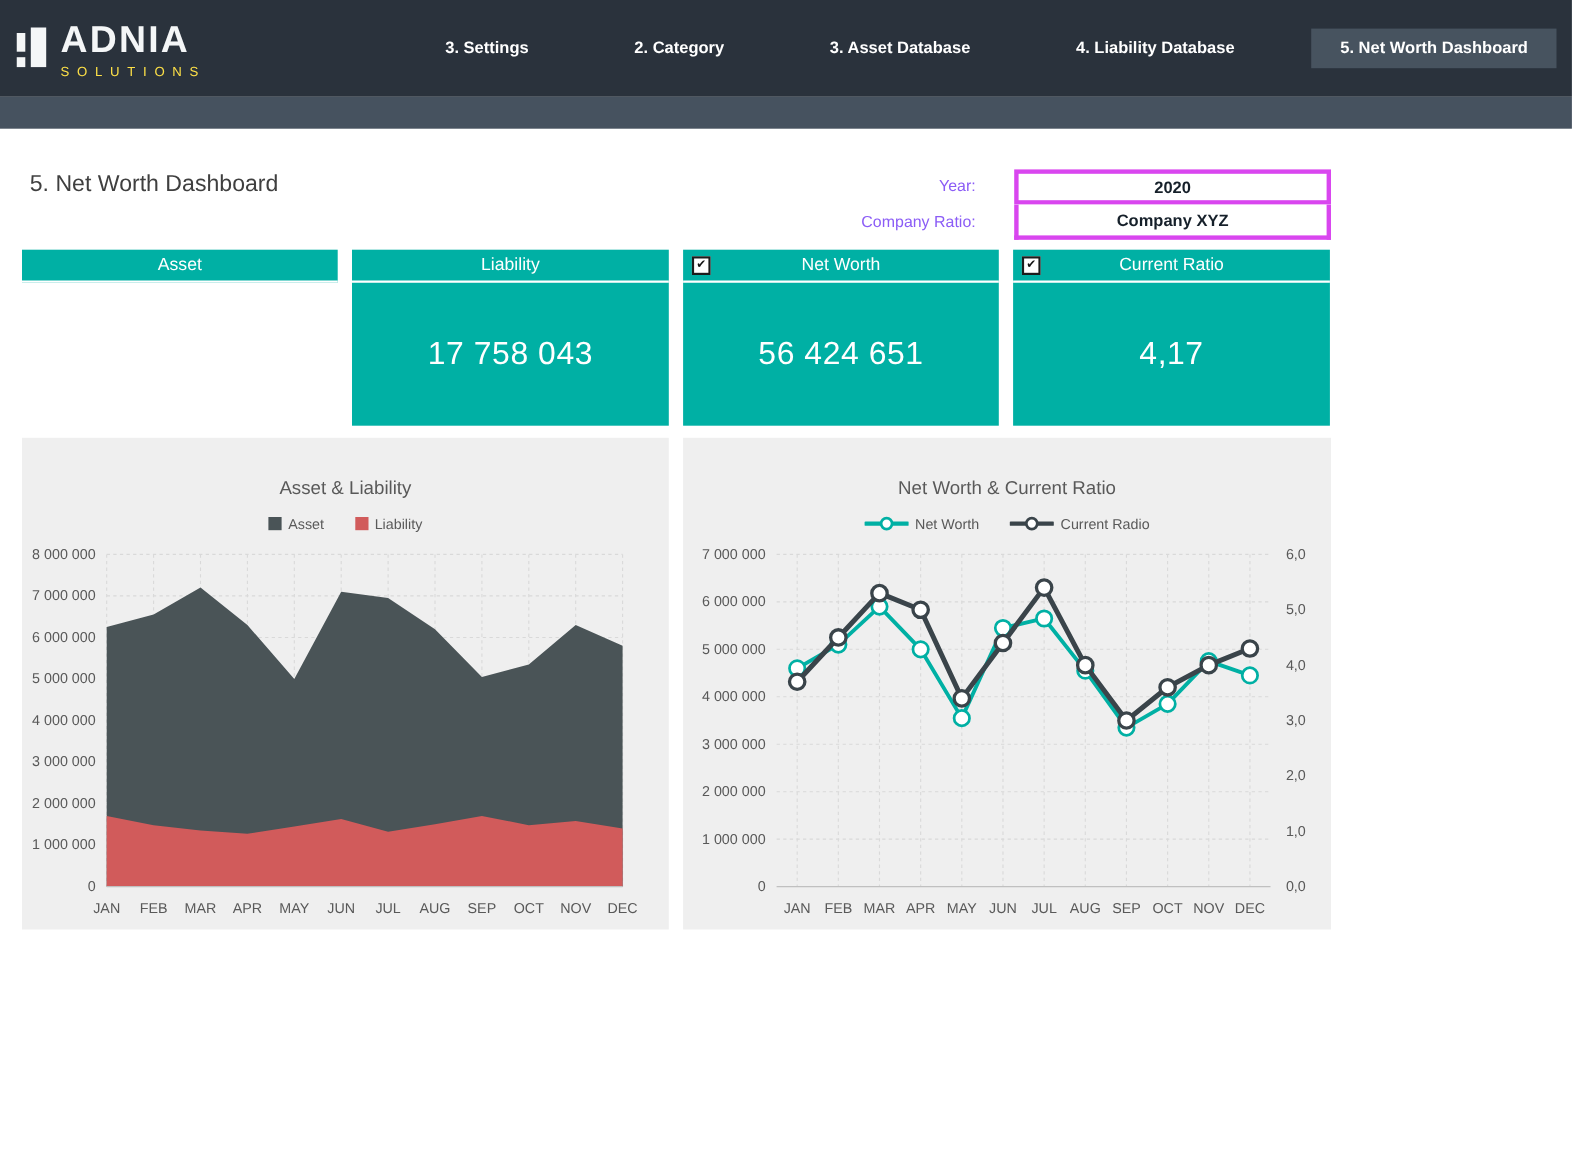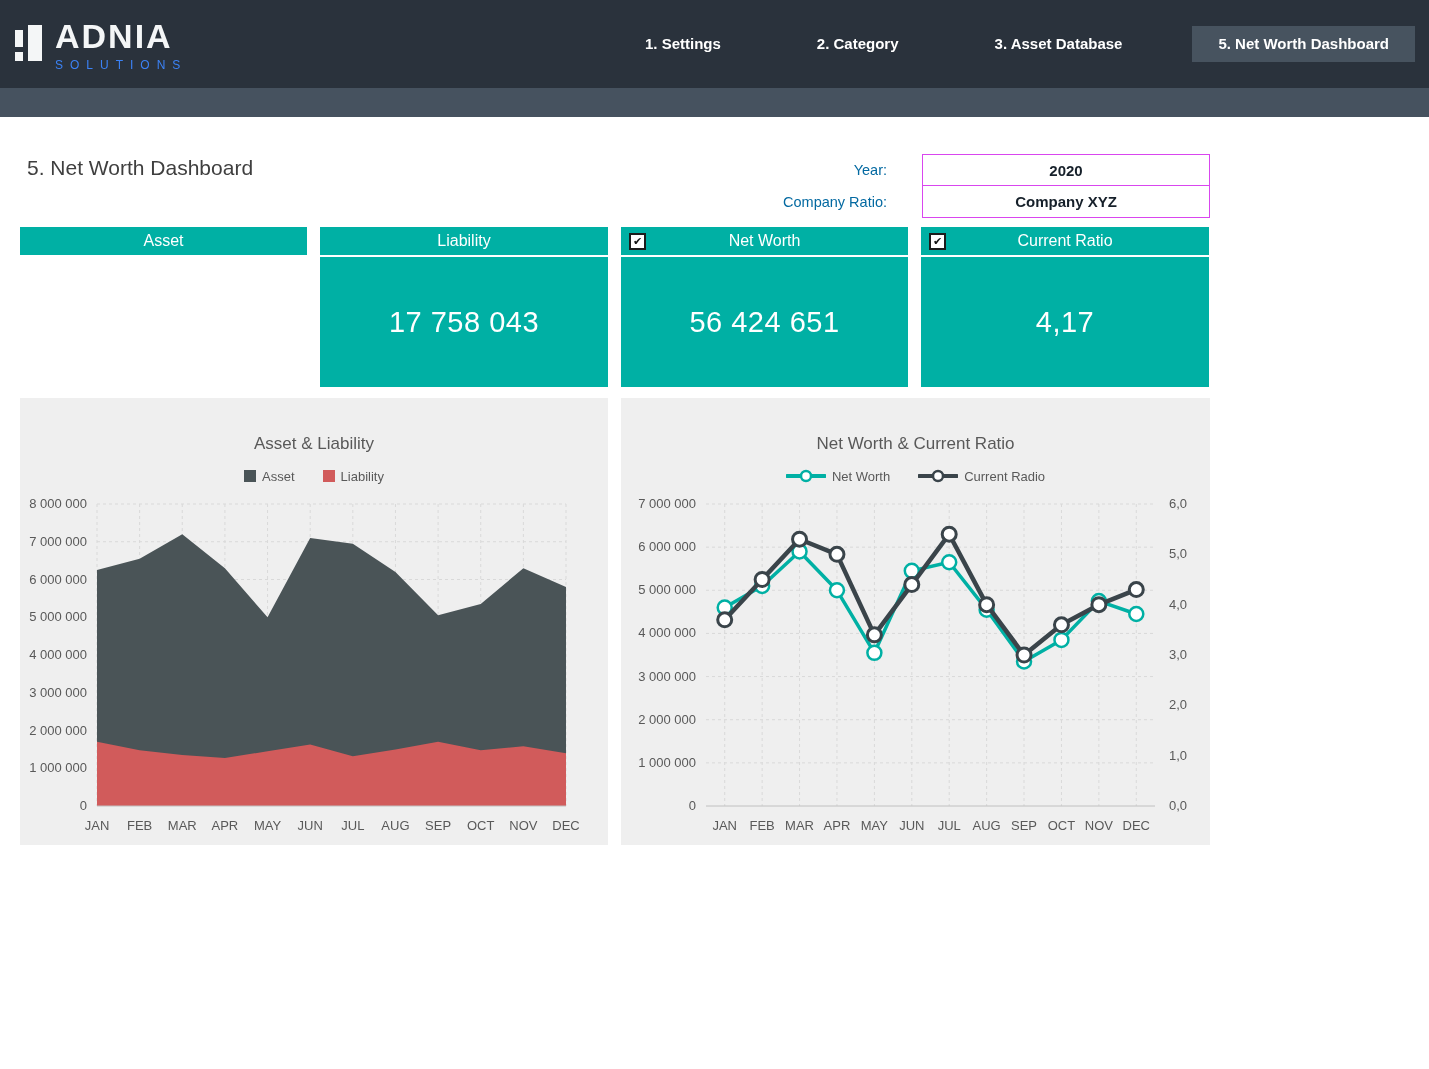--- a/index.html
+++ b/index.html
@@ -8,34 +8,34 @@
   .stage { position:relative; width:1429px; height:1069px; overflow:hidden; background:#fff; }
 
   
   .navbar { position:absolute; left:0; top:0; width:1429px; height:88px;
     background:#2a323c; display:flex; align-items:center; }
   .substrip { position:absolute; left:0; top:88px; width:1429px; height:29px; background:#46525f; }
   .logo { display:flex; align-items:flex-start; gap:10px; margin-left:15px; }
   .logo-icon { margin-top:7px; }
   .logo-text { display:flex; flex-direction:column; }
   .logo-brand { color:#f4f6f7; font-size:34px; font-weight:800; letter-spacing:2px; line-height:40px; }
-  .logo-sub { color:#3b82f6; font-size:12px; letter-spacing:7px; font-weight:400; margin-top:2px; }
+  .logo-sub { color:#fde047; font-size:12px; letter-spacing:7px; font-weight:400; margin-top:2px; }
   .nav-items { margin-left:auto; margin-right:14px; display:flex; gap:44px; align-items:center; }
   .nav-item { color:#ffffff; font-size:15px; font-weight:600; height:36px; line-height:36px;
     padding:0 26px; white-space:nowrap; cursor:pointer; }
   .nav-item.active { background:#47535f; }
 
   
   .page-title { position:absolute; left:27px; top:156px; font-size:21px; color:#3f3f3f; font-weight:400; }
   .meta-label { position:absolute; right:542px; width:260px; text-align:right;
-    font-size:14.5px; color:#0369a1; }
+    font-size:14.5px; color:#8b5cf6; }
   .meta-label.year { top:162px; }
   .meta-label.company { top:194px; }
   .meta-input { position:absolute; right:219px; width:288px; height:32px;
-    border:1px solid #d946ef; background:#fff; text-align:center;
+    border:4px solid #d946ef; background:#fff; text-align:center;
     font-family:"Liberation Sans", sans-serif; font-size:15px; font-weight:700; color:#16202a; }
   .meta-input.year { top:154px; }
   .meta-input.company { top:186px; border-top:none; }
 
   
   .kpi-row { position:absolute; left:20px; top:227px; display:grid;
     grid-template-columns:287px 288px 287px 288px; gap:13px; }
   .kpi-card { height:160px; display:flex; flex-direction:column; }
   .kpi-head { position:relative; height:30px; background:#00b0a4; color:#fff;
     font-size:16px; display:flex; align-items:center; justify-content:center;
@@ -71,23 +71,24 @@
           <rect x="0" y="29" width="8" height="9" fill="#f4f6f7"></rect>
           <rect x="13" y="2" width="14" height="36" fill="#f4f6f7"></rect>
         </svg>
       </span>
       <span class="logo-text">
         <span class="logo-brand">ADNIA</span>
         <span class="logo-sub">SOLUTIONS</span>
       </span>
     </div>
     <div class="nav-items">
-      <div class="nav-item">1. Settings</div>
+      <div class="nav-item">3. Settings</div>
       <div class="nav-item">2. Category</div>
       <div class="nav-item">3. Asset Database</div>
+      <div class="nav-item">4. Liability Database</div>
       <div class="nav-item active">5. Net Worth Dashboard</div>
     </div>
   </div>
   <div class="substrip"></div>
 
   <div class="page-title">5. Net Worth Dashboard</div>
   <div class="meta-label year">Year:</div>
   <input class="meta-input year" value="2020" style="">
   <div class="meta-label company">Company Ratio:</div>
   <input class="meta-input company" value="Company XYZ" style="">

